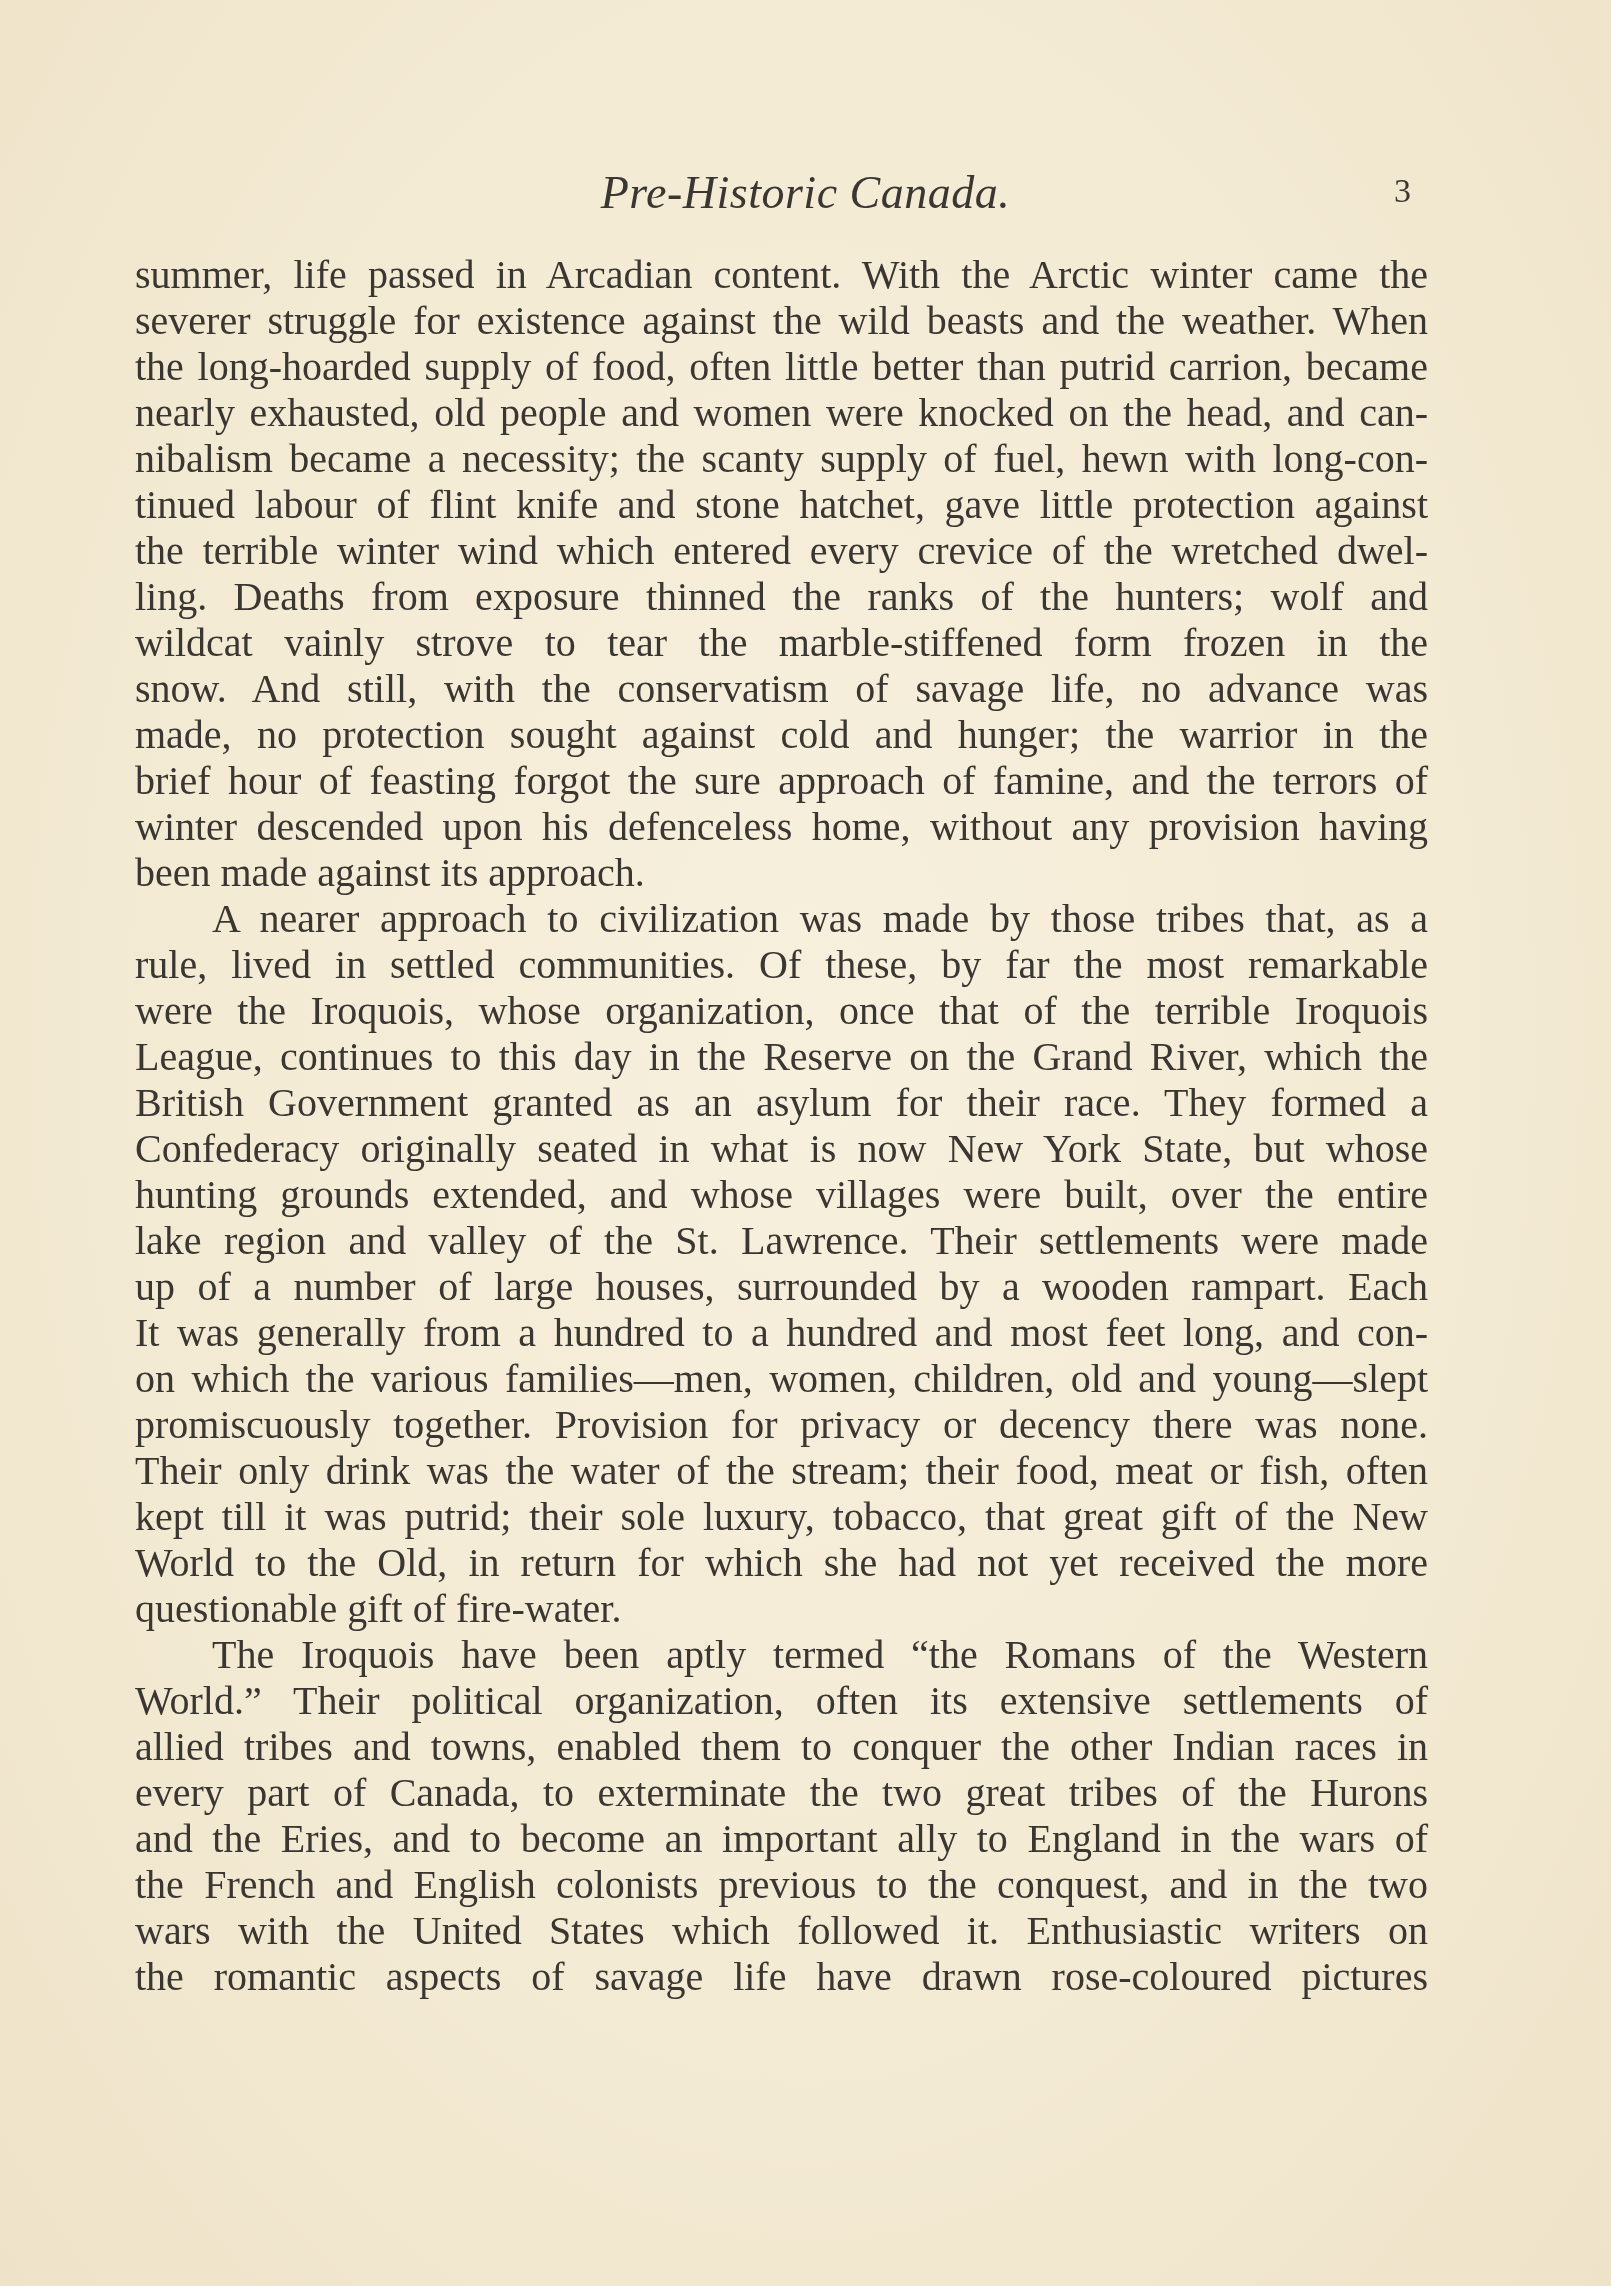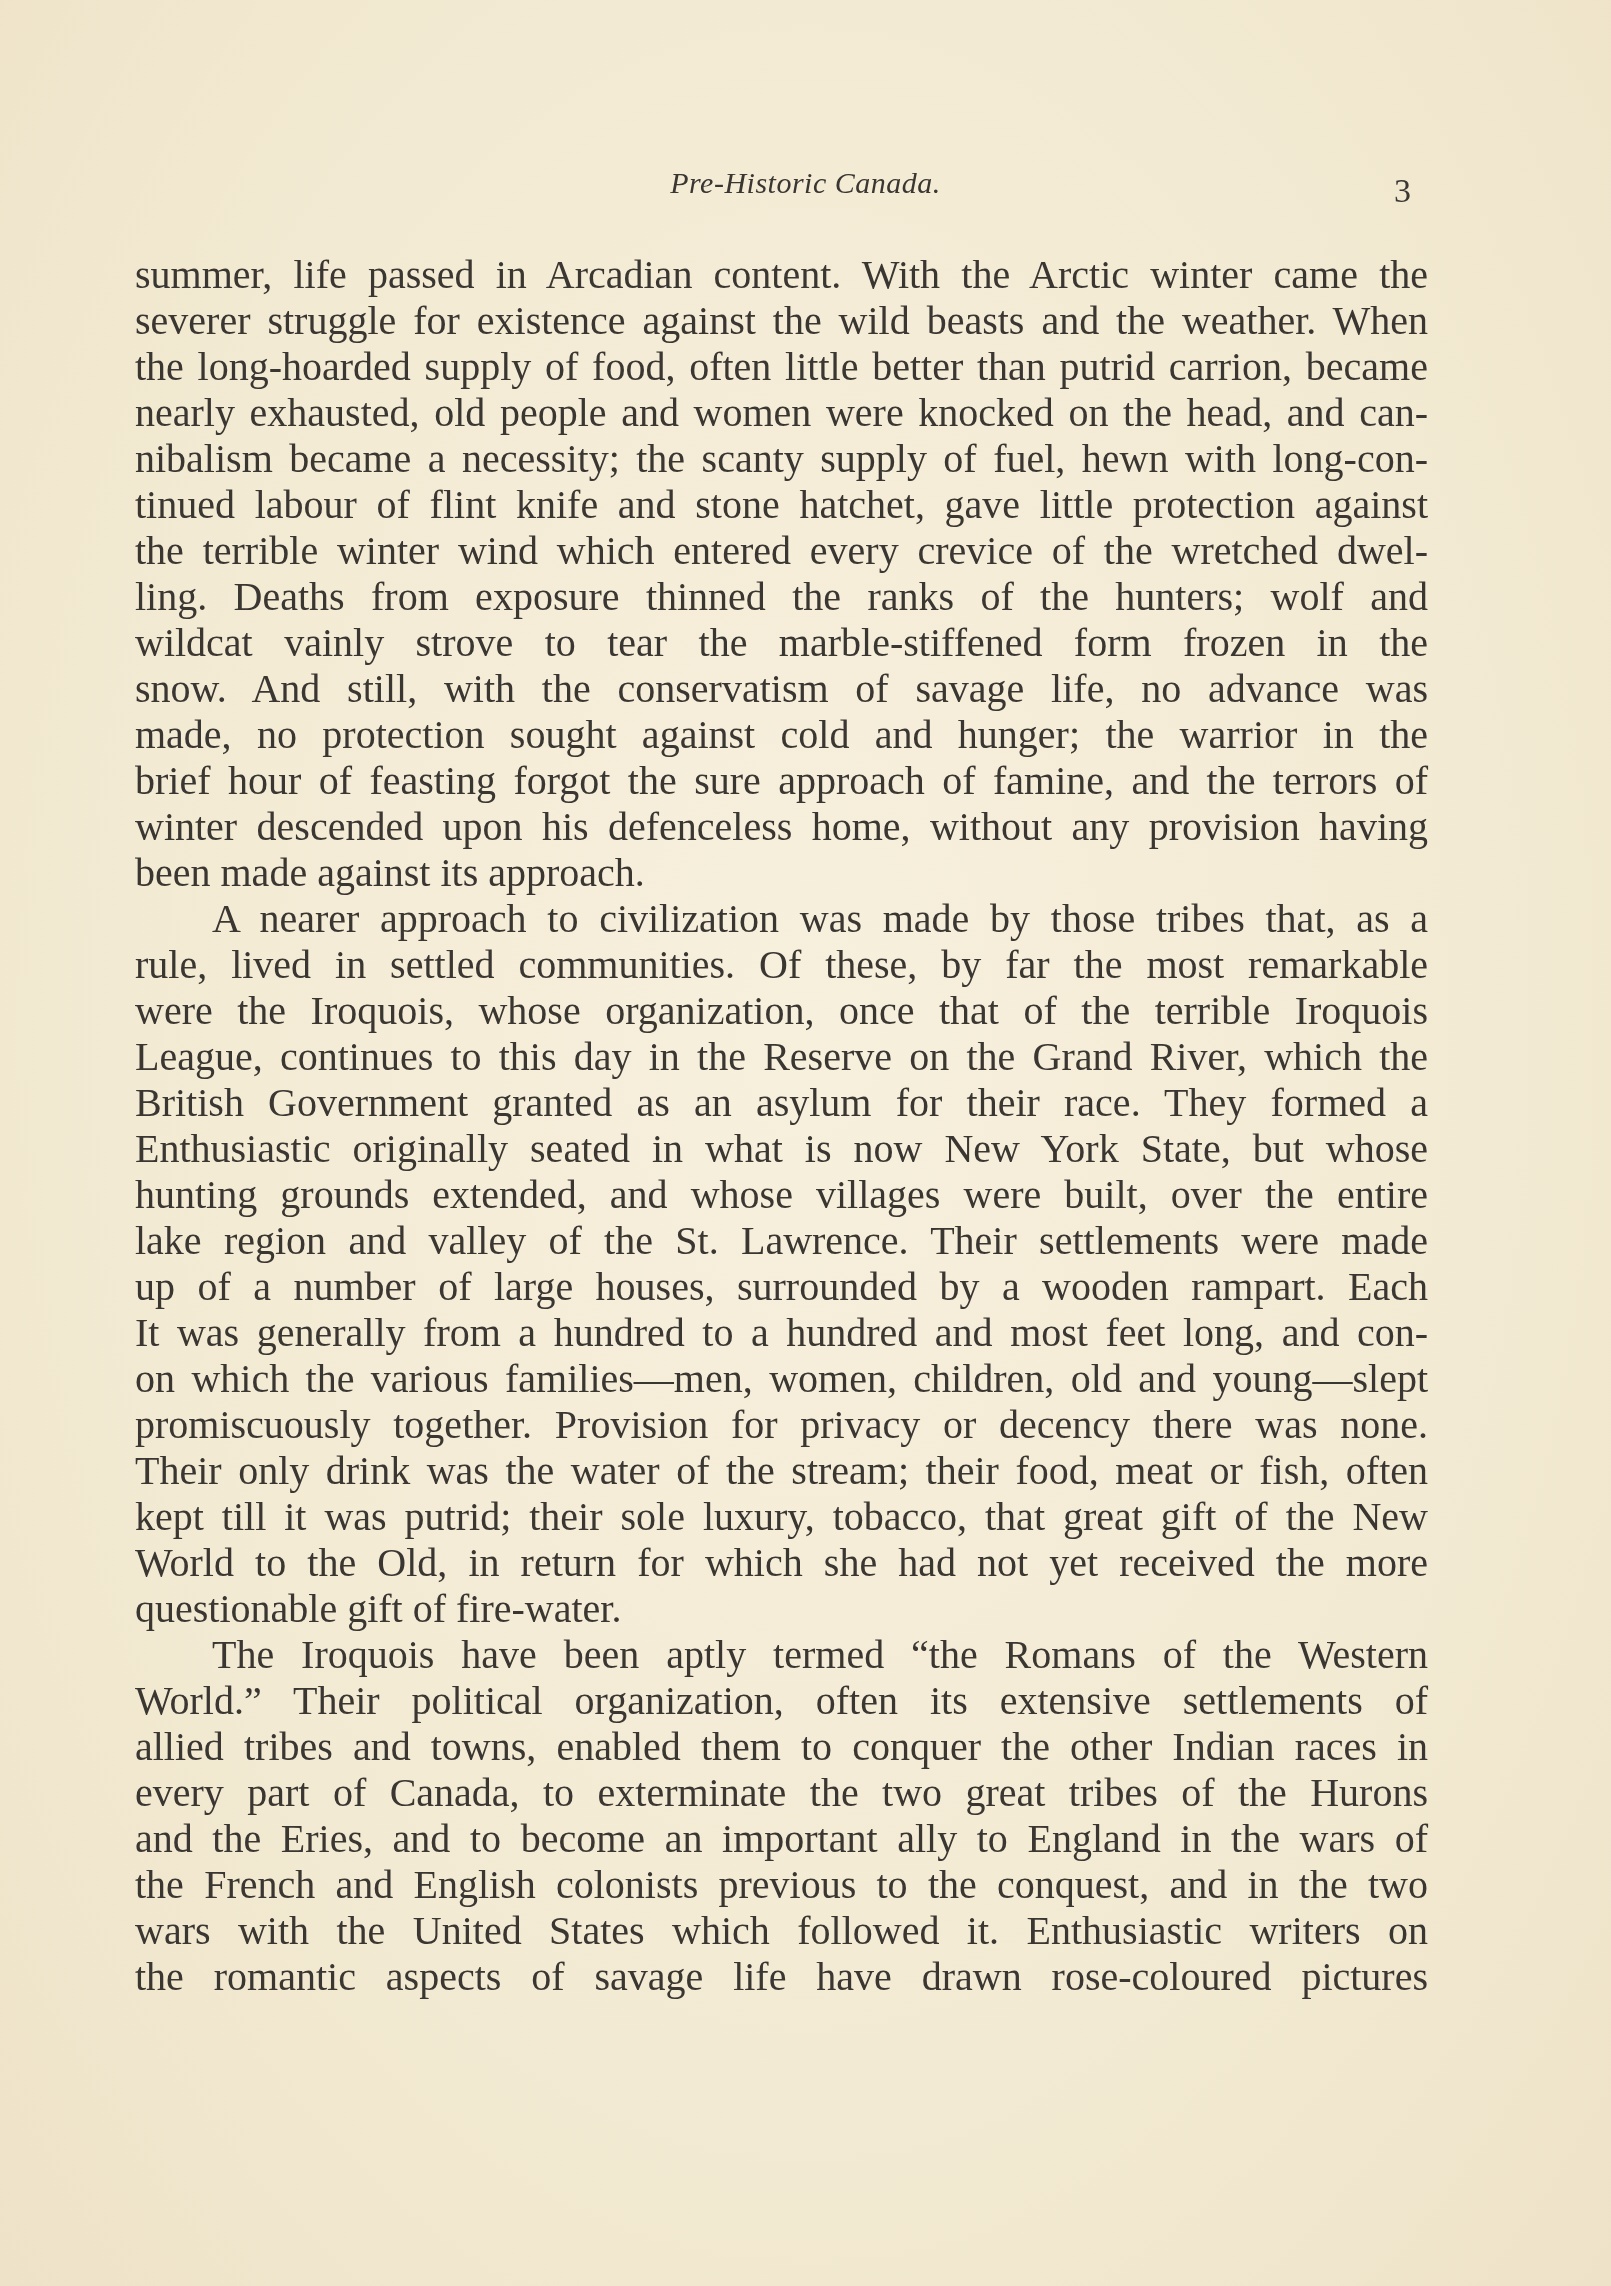--- a/index.html
+++ b/index.html
@@ -9,21 +9,21 @@
     background-image: radial-gradient(ellipse at 50% 45%, #f7f0dd 0%, #f3ead3 60%, #eee3c8 100%);
     position: relative;
     font-family: "Liberation Serif", "DejaVu Serif", serif;
     color: #3a3632;
   }
   .page-header {
     position: absolute; top: 166px; left: 0; width: 1611px; height: 53px;
   }
   .running-title {
     position: absolute; left: 0; width: 1611px; top: 0;
-    text-align: center; font-style: italic; font-size: 30px; letter-spacing: 0.5px;
+    text-align: center; font-style: italic; font-size: 46px; letter-spacing: 0.5px;
     color: #3a3632;
   }
   .page-number {
     position: absolute; left: 1394px; top: 5.6px; font-size: 34px; color: #3a3632;
   }
   .body-text {
     position: absolute; top: 252px; left: 135px; width: 1293px;
   }
   .line {
     display: block; height: 46px; line-height: 46px;
@@ -59,21 +59,21 @@
     <span class="line">winter descended upon his defenceless home, without any provision having</span>
     <span class="line last">been made against its approach.</span>
   </div>
 
   <div>
     <span class="line indent">A nearer approach to civilization was made by those tribes that, as a</span>
     <span class="line">rule, lived in settled communities.  Of these, by far the most remarkable</span>
     <span class="line">were the Iroquois, whose organization, once that of the terrible Iroquois</span>
     <span class="line">League, continues to this day in the Reserve on the Grand River, which the</span>
     <span class="line">British Government granted as an asylum for their race.  They formed a</span>
-    <span class="line">Enthusiastic originally seated in what is now New York State, but whose</span>
+    <span class="line">Confederacy originally seated in what is now New York State, but whose</span>
     <span class="line">hunting grounds extended, and whose villages were built, over the entire</span>
     <span class="line">lake region and valley of the St. Lawrence.  Their settlements were made</span>
     <span class="line">up of a number of large houses, surrounded by a wooden rampart.  Each</span>
     <span class="line">It was generally from a hundred to a hundred and most feet long, and con-</span>
     <span class="line">on which the various families—men, women, children, old and young—slept</span>
     <span class="line">promiscuously together.  Provision for privacy or decency there was none.</span>
     <span class="line">Their only drink was the water of the stream; their food, meat or fish, often</span>
     <span class="line">kept till it was putrid; their sole luxury, tobacco, that great gift of the New</span>
     <span class="line">World to the Old, in return for which she had not yet received the more</span>
     <span class="line last">questionable gift of fire-water.</span>

